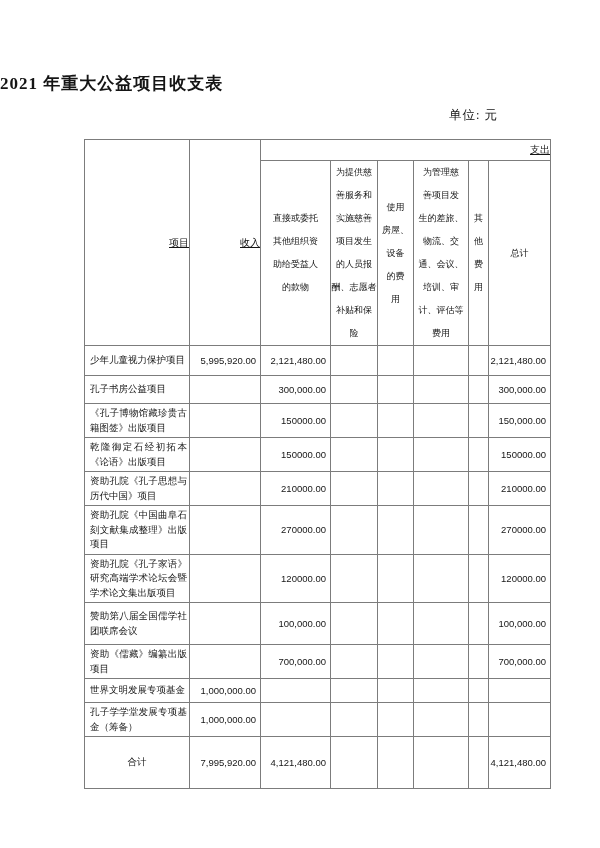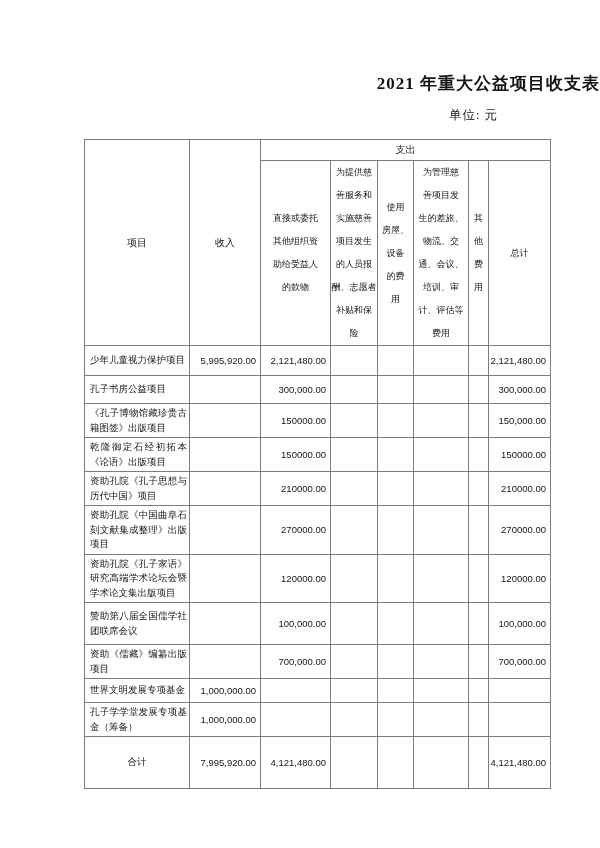--- a/index.html
+++ b/index.html
@@ -3,34 +3,34 @@
 <meta charset="utf-8">
 <style>
   html,body{margin:0;padding:0;}
   body{
     width:600px;height:848px;background:#ffffff;overflow:hidden;
     font-family:"Liberation Serif","DejaVu Serif",serif;color:#151515;
   }
   .page{position:relative;width:600px;height:848px;background:#fff;}
   .doc-title{
     position:absolute;top:72px;left:0;width:600px;
-    text-align:right;font-size:17px;font-weight:bold;letter-spacing:1px;
+    text-align:left;font-size:17px;font-weight:bold;letter-spacing:1px;
   }
   .unit-line{
     position:absolute;top:107px;right:102px;
     font-size:12.5px;letter-spacing:1px;margin-left:28px;
   }
   table.main{
     position:absolute;left:84px;top:139px;width:466px;
     border-collapse:collapse;table-layout:fixed;
   }
   table.main td{border:1px solid #7c7c7c;overflow:hidden;}
   table.main{border:1px solid #5a5a5a;}
   .hmain{
-    font-size:10px;text-align:center;vertical-align:middle;padding:0;
+    font-size:10px;text-align:right;vertical-align:middle;padding:0;text-decoration:underline;
   }
   .hsub{
     font-size:9px;line-height:23px;text-align:center;vertical-align:middle;
     white-space:pre-line;padding:0;
   }
   td.name{
     font-size:9.5px;line-height:14.5px;vertical-align:middle;
     text-align:justify;padding:2px 2px 2px 5px;
   }
   td.total-name{text-align:center;padding:18px;}

